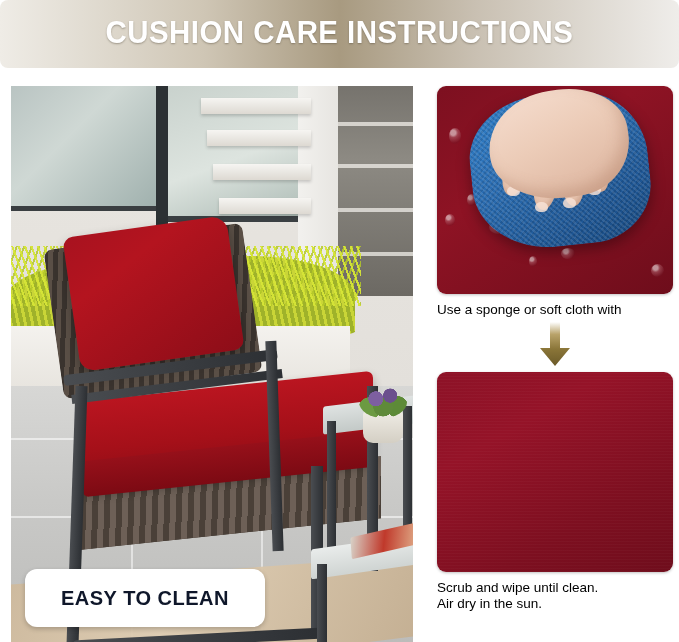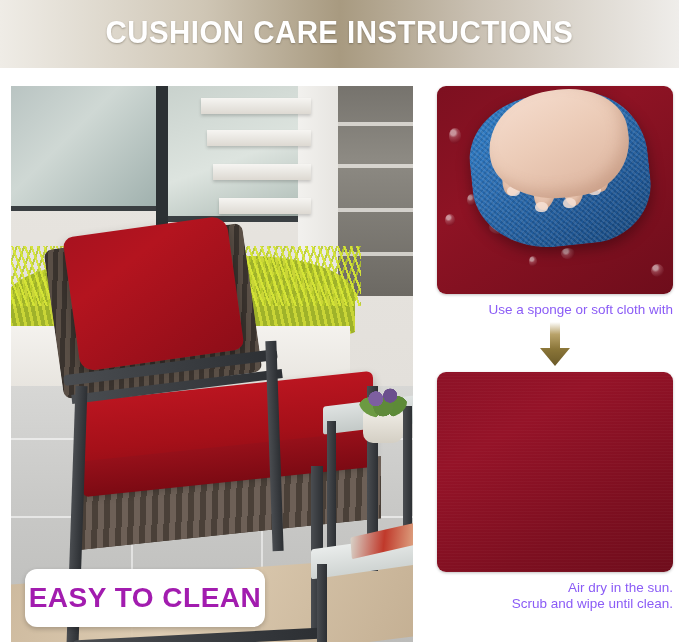--- a/index.html
+++ b/index.html
@@ -22,20 +22,21 @@
     width: 679px;
     height: 68px;
     background: linear-gradient(to right,
         #efece6 0%,
         #e2ddd3 12%,
         #cfc6b5 30%,
         #a89a80 50%,
         #c9c0b2 70%,
         #ddd8d0 86%,
         #efedea 100%);
+    border-radius: 8px;
   }
   .header-title {
     position: absolute;
     left: 0;
     top: 12px;
     width: 679px;
     text-align: center;
     font-size: 32px;
     font-weight: bold;
     color: #ffffff;
@@ -241,23 +242,23 @@
     width: 240px;
     height: 58px;
     background: #ffffff;
     border-radius: 12px;
     box-shadow: 0 2px 5px rgba(0,0,0,0.22);
     display: flex;
     align-items: center;
     justify-content: center;
   }
   .badge-label {
-    font-size: 28px;
+    font-size: 20px;
     font-weight: bold;
-    color: #a21caf;
+    color: #0f172a;
     letter-spacing: 0.5px;
     white-space: nowrap;
   }
 
   
   .right-col {
     position: absolute;
     left: 437px;
     top: 86px;
     width: 236px;
@@ -314,23 +315,23 @@
     opacity: 0.85;
   }
   .drop {
     position: absolute;
     background: radial-gradient(circle at 35% 30%, rgba(255,255,255,0.55) 0 18%, rgba(190,120,130,0.45) 35%, rgba(110,20,35,0.25) 75%);
     border-radius: 50%;
   }
   
   .caption {
     width: 236px;
-    text-align: right;
+    text-align: left;
     font-size: 13.5px;
-    color: #8b5cf6;
+    color: #000000;
     line-height: 16px;
     margin-top: 8px;
   }
   .caption div { white-space: nowrap; }
 
   
   .arrow-wrap {
     width: 236px;
     display: flex;
     justify-content: center;
@@ -462,16 +463,16 @@
           <stop offset="100%" stop-color="#6b5a29"></stop>
         </linearGradient>
       </defs>
       <polygon points="12,0 22,0 22,26 32,26 17,44 2,26 12,26" fill="url(#agrad)"></polygon>
     </svg>
   </div>
 
   <div class="panel panel-bottom"></div>
 
   <div class="caption">
+    <div>Scrub and wipe until clean.</div>
     <div>Air dry in the sun.</div>
-    <div>Scrub and wipe until clean.</div>
   </div>
 </div>
 
 </body></html>

